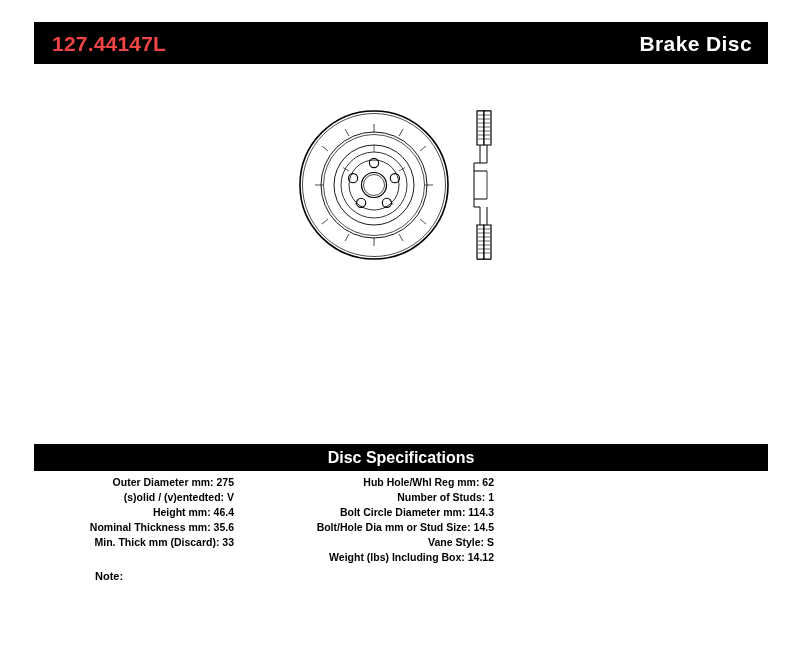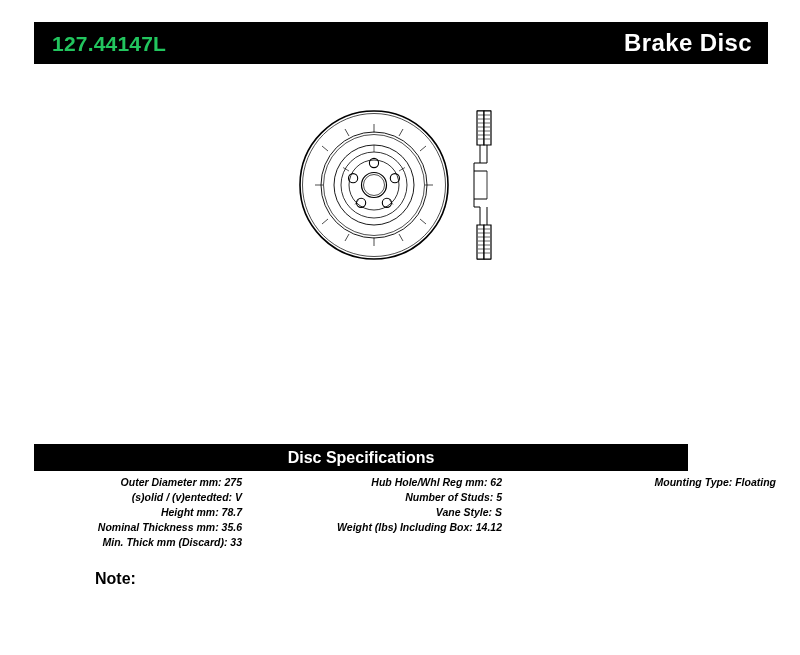--- a/index.html
+++ b/index.html
@@ -24,29 +24,29 @@
     width: 734px;
     height: 42px;
     background: #000000;
     display: flex;
     align-items: center;
     justify-content: space-between;
     box-sizing: border-box;
     padding: 0 16px 0 18px;
   }
   .part-number {
-    color: #22c55e;
+    color: #ef4444;
     font-size: 21px;
     font-weight: bold;
     letter-spacing: 0.2px;
     line-height: 1;
   }
   .product-type {
     color: #ffffff;
-    font-size: 24px;
+    font-size: 21px;
     font-weight: bold;
     letter-spacing: 0.4px;
     line-height: 1;
   }
 
   
   .drawing-area {
     position: absolute;
     left: 34px;
     top: 75px;
@@ -55,42 +55,41 @@
   }
   .drawing-area svg {
     display: block;
   }
 
   
   .specs-bar {
     position: absolute;
     left: 34px;
     top: 444px;
-    width: 654px;
+    width: 734px;
     height: 27px;
     background: #000000;
     display: flex;
     align-items: center;
     justify-content: center;
   }
   .specs-title {
     color: #ffffff;
     font-size: 16px;
     font-weight: bold;
     line-height: 1;
   }
 
   
   .specs-body {
     position: absolute;
-    left: 42px;
+    left: 34px;
     top: 475px;
     width: 734px;
     height: 110px;
-    font-style: italic;
   }
   .spec-col {
     position: absolute;
     font-size: 10.5px;
     font-weight: bold;
     line-height: 15px;
   }
   .spec-col-1 {
     left: 0px;
     top: 0px;
@@ -111,21 +110,21 @@
   }
   .spec-line {
     white-space: nowrap;
   }
 
   
   .note-row {
     position: absolute;
     left: 95px;
     top: 570px;
-    font-size: 16px;
+    font-size: 11px;
     font-weight: bold;
   }
 </style>
 </head>
 <body>
 
 <div class="header-bar">
   <div class="part-number">127.44147L</div>
   <div class="product-type">Brake Disc</div>
 </div>
@@ -223,33 +222,32 @@
 </div>
 
 <div class="specs-bar">
   <div class="specs-title">Disc Specifications</div>
 </div>
 
 <div class="specs-body">
   <div class="spec-col spec-col-1">
     <div class="spec-line">Outer Diameter mm: 275</div>
     <div class="spec-line">(s)olid / (v)entedted: V</div>
-    <div class="spec-line">Height mm: 78.7</div>
+    <div class="spec-line">Height mm: 46.4</div>
     <div class="spec-line">Nominal Thickness mm: 35.6</div>
     <div class="spec-line">Min. Thick mm (Discard): 33</div>
   </div>
 
   <div class="spec-col spec-col-2">
     <div class="spec-line">Hub Hole/Whl Reg mm: 62</div>
-    <div class="spec-line">Number of Studs: 5</div>
+    <div class="spec-line">Number of Studs: 1</div>
+    <div class="spec-line">Bolt Circle Diameter mm: 114.3</div>
+    <div class="spec-line">Bolt/Hole Dia mm or Stud Size: 14.5</div>
     <div class="spec-line">Vane Style: S</div>
     <div class="spec-line">Weight (lbs) Including Box: 14.12</div>
   </div>
 
-  <div class="spec-col spec-col-3">
-    <div class="spec-line">Mounting Type: Floating</div>
-  </div>
 </div>
 
 <div class="note-row">
   <span>Note:</span>
   <span></span>
 </div>
 
 </body></html>

